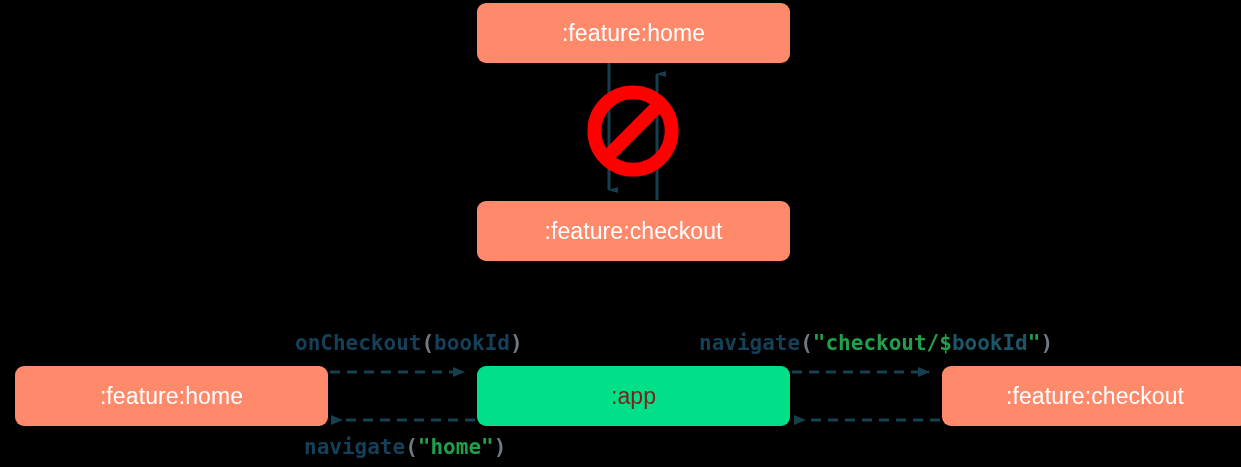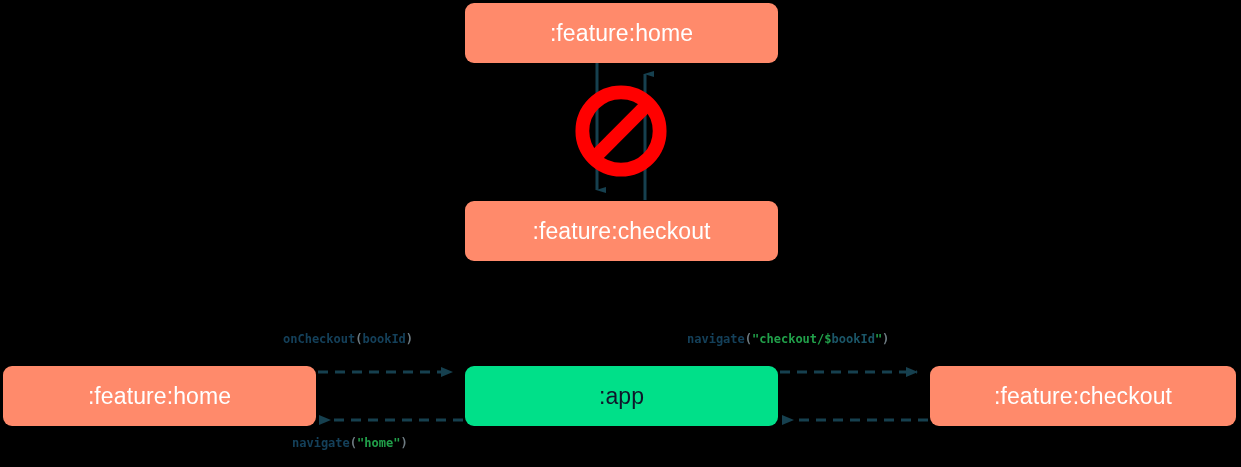--- a/index.html
+++ b/index.html
@@ -1,35 +1,35 @@
 <!DOCTYPE html>
 <html><head>
 <meta charset="utf-8">
 <style>
   html,body{margin:0;padding:0;background:#000;}
   body{
     width:1241px;height:467px;position:relative;overflow:hidden;
     font-family:"Liberation Sans",sans-serif;
   }
-  .stage{position:absolute;inset:0;}
+  .stage{position:absolute;inset:0;margin-left:12px;}
 
   
   .node{
     position:absolute;
     border-radius:9px;
     display:flex;align-items:center;justify-content:center;
     color:#ffffff;
     font-family:"Liberation Sans",sans-serif;
     font-size:23px;
     letter-spacing:.1px;
     white-space:nowrap;
     box-sizing:border-box;
   }
   .node.salmon{background:#ff8a6b;}
-  .node.green{background:#00e089;color:#0f172a;text-align:center;}
+  .node.green{background:#00e089;color:#7f1d1d;text-align:center;}
 
   
   #node-top-home     {left:465px;top:3px;   width:313px;height:60px;}
   #node-top-checkout {left:465px;top:201px; width:313px;height:60px;}
 
   
   #node-bot-home     {left:3px;   top:366px;width:313px;height:60px;}
   #node-bot-app      {left:465px; top:366px;width:313px;height:60px;}
   #node-bot-checkout {left:930px; top:366px;width:306px;height:60px;}
 
@@ -38,21 +38,21 @@
 
   
   .no-sign{
     position:absolute;left:575px;top:85px;width:92px;height:92px;
   }
 
   
   .elabel{
     position:absolute;
     font-family:"DejaVu Sans Mono","Liberation Mono",monospace;
-    font-size:12px;
+    font-size:21px;
     font-weight:700;
     white-space:nowrap;
     line-height:1;
   }
   .tk-fn    {color:#14405a;}
   .tk-ident {color:#14405a;}
   .tk-paren {color:#6e7b82;}
   .tk-str   {color:#21a04a;}
   .tk-var   {color:#1b5668;}
 

